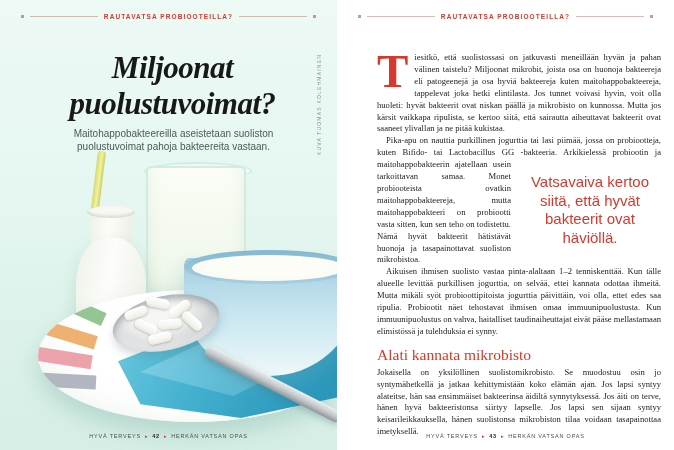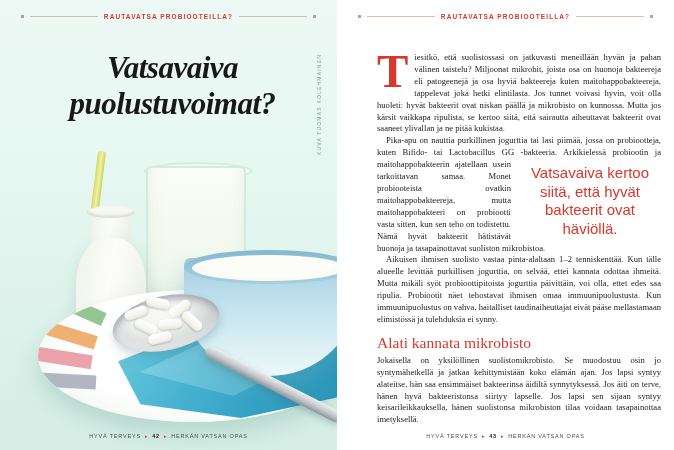--- a/index.html
+++ b/index.html
@@ -94,21 +94,21 @@
     font-size:5px;letter-spacing:1.2px;color:#7a948f;}
 
   
   .right-page{background:#ffffff;}
   .column{position:absolute;left:40px;top:52px;width:284px;}
   .column p{margin:0;font-family:"Liberation Serif",serif;font-size:8.6px;line-height:11.9px;
     text-align:justify;color:#222222;}
   .indent{text-indent:9px;}
   .dropcap{float:left;font-family:"Liberation Serif",serif;font-weight:bold;
     font-size:47px;line-height:35px;color:var(--accent-red);padding:2px 6px 0 0;}
-  .pullquote{float:right;display:block;width:142px;margin:5px 0 2px 8px;
+  .pullquote{float:right;display:block;width:142px;margin:14px 0 2px 8px;
     font-family:"Liberation Sans",sans-serif;font-size:15px;line-height:18.5px;
     color:var(--accent-red);text-align:center;text-indent:0;}
   .section-heading{margin:8px 0 3px;font-family:"Liberation Serif",serif;font-weight:normal;
     font-size:15.5px;line-height:18px;color:var(--accent-red);}
 </style>
 </head>
 <body>
 
 <div class="spread">
 
@@ -149,24 +149,25 @@
         <div class="cap c2"></div>
         <div class="cap c3"></div>
         <div class="cap c4"></div>
         <div class="cap c5"></div>
         <div class="cap c6"></div>
         <div class="cap c7"></div>
       </div>
     </div>
 
     <div class="lp-title">
-      <div>Vatsavaiva</div>
+      <div>Miljoonat</div>
       <div>puolustuvoimat?</div>
     </div>
 
+    <div class="lp-subtitle">Maitohappobakteereilla aseistetaan suoliston puolustuvoimat pahoja bakteereita vastaan.</div>
 
     <div class="photo-credit">KUVA TUOMAS KOLEHMAINEN</div>
 
     <div class="page-footer">
       <span>HYVÄ TERVEYS</span><span class="sep">▸</span><span class="pg">42</span><span class="sep">▸</span><span>HERKÄN VATSAN OPAS</span>
     </div>
   </div>
 
   <div class="page right-page">
 

